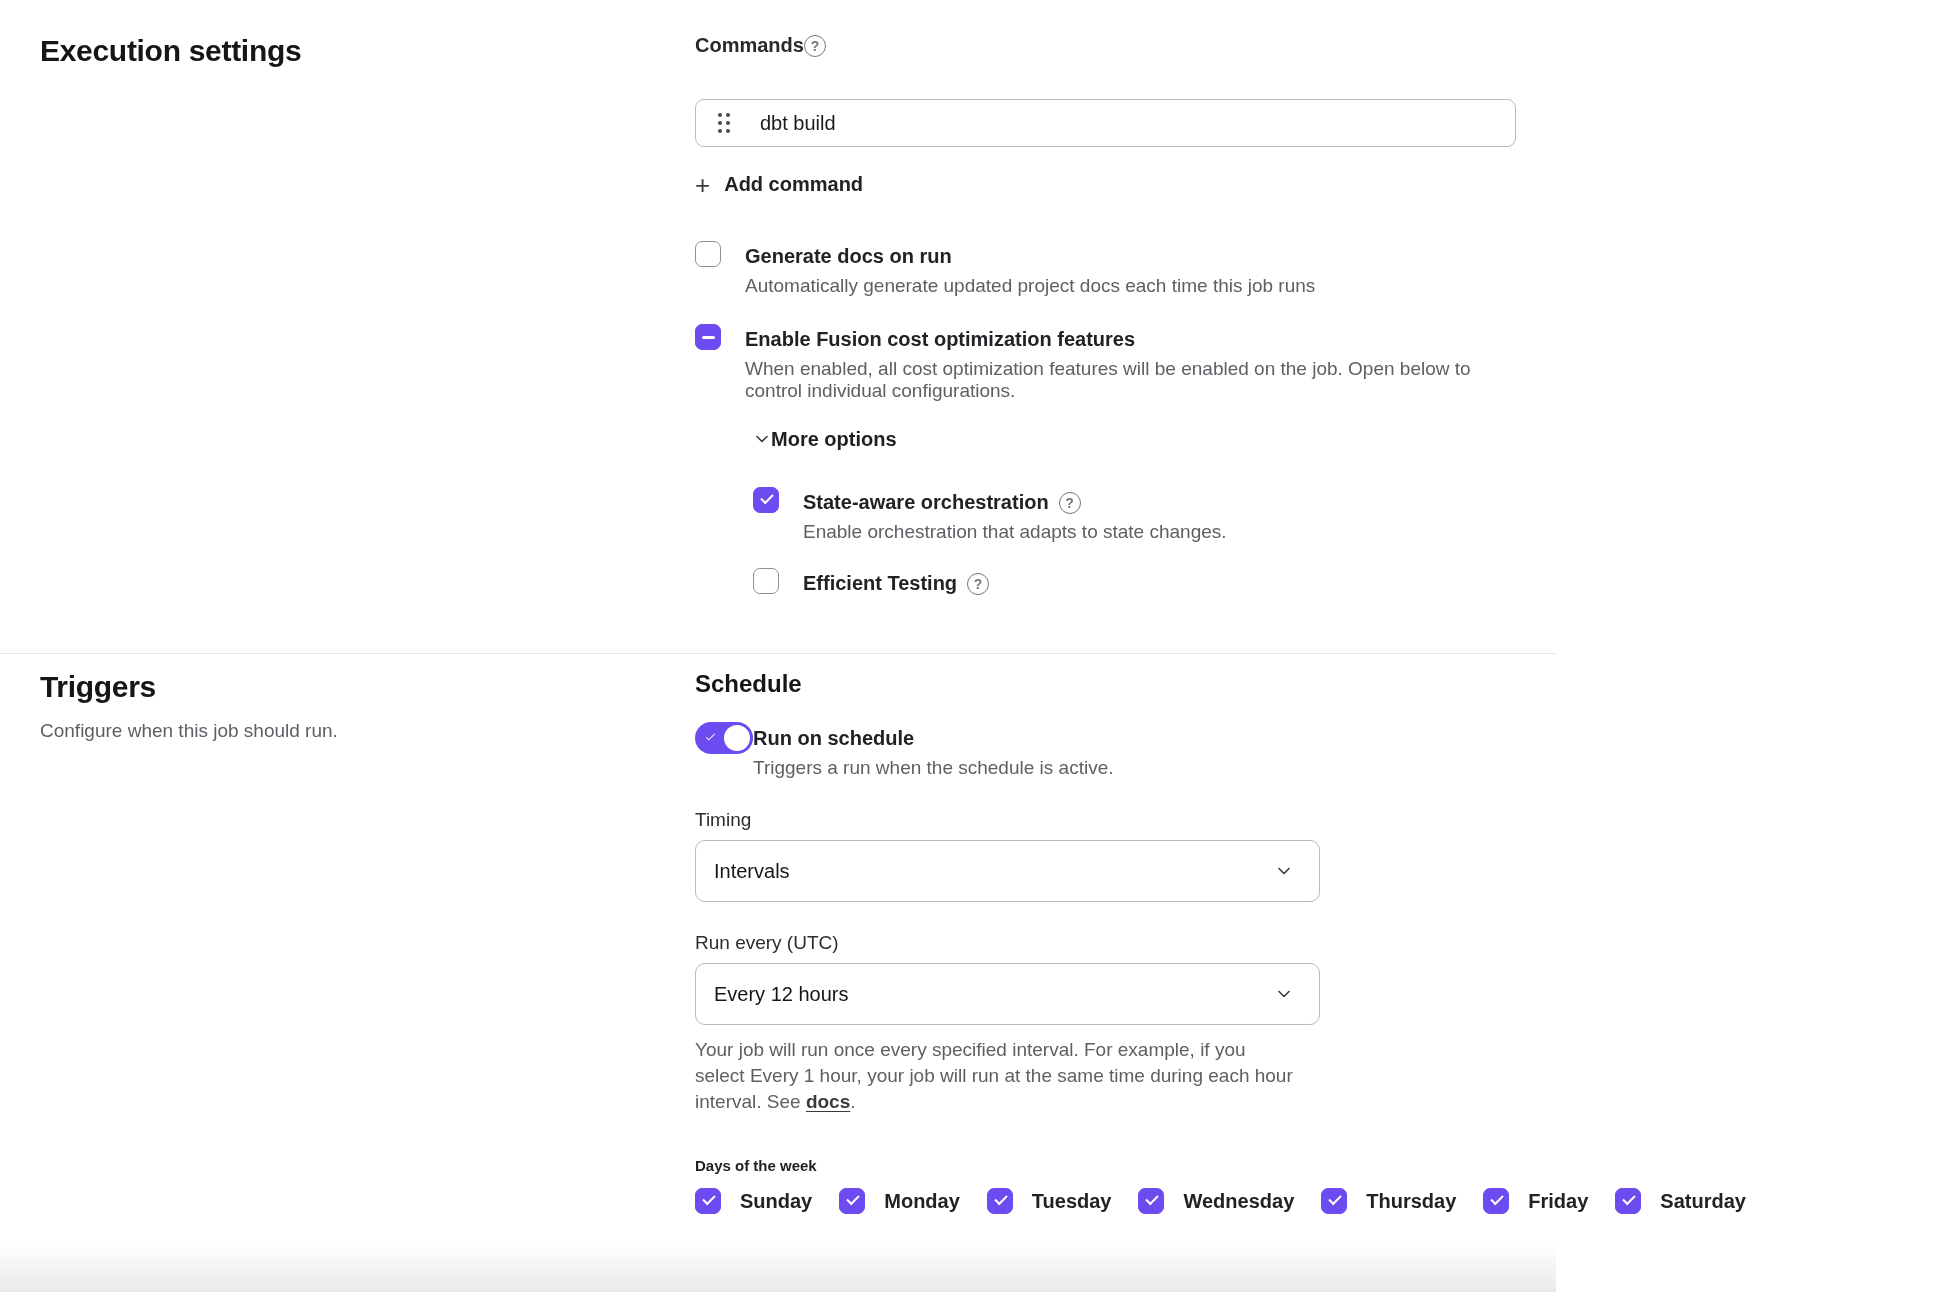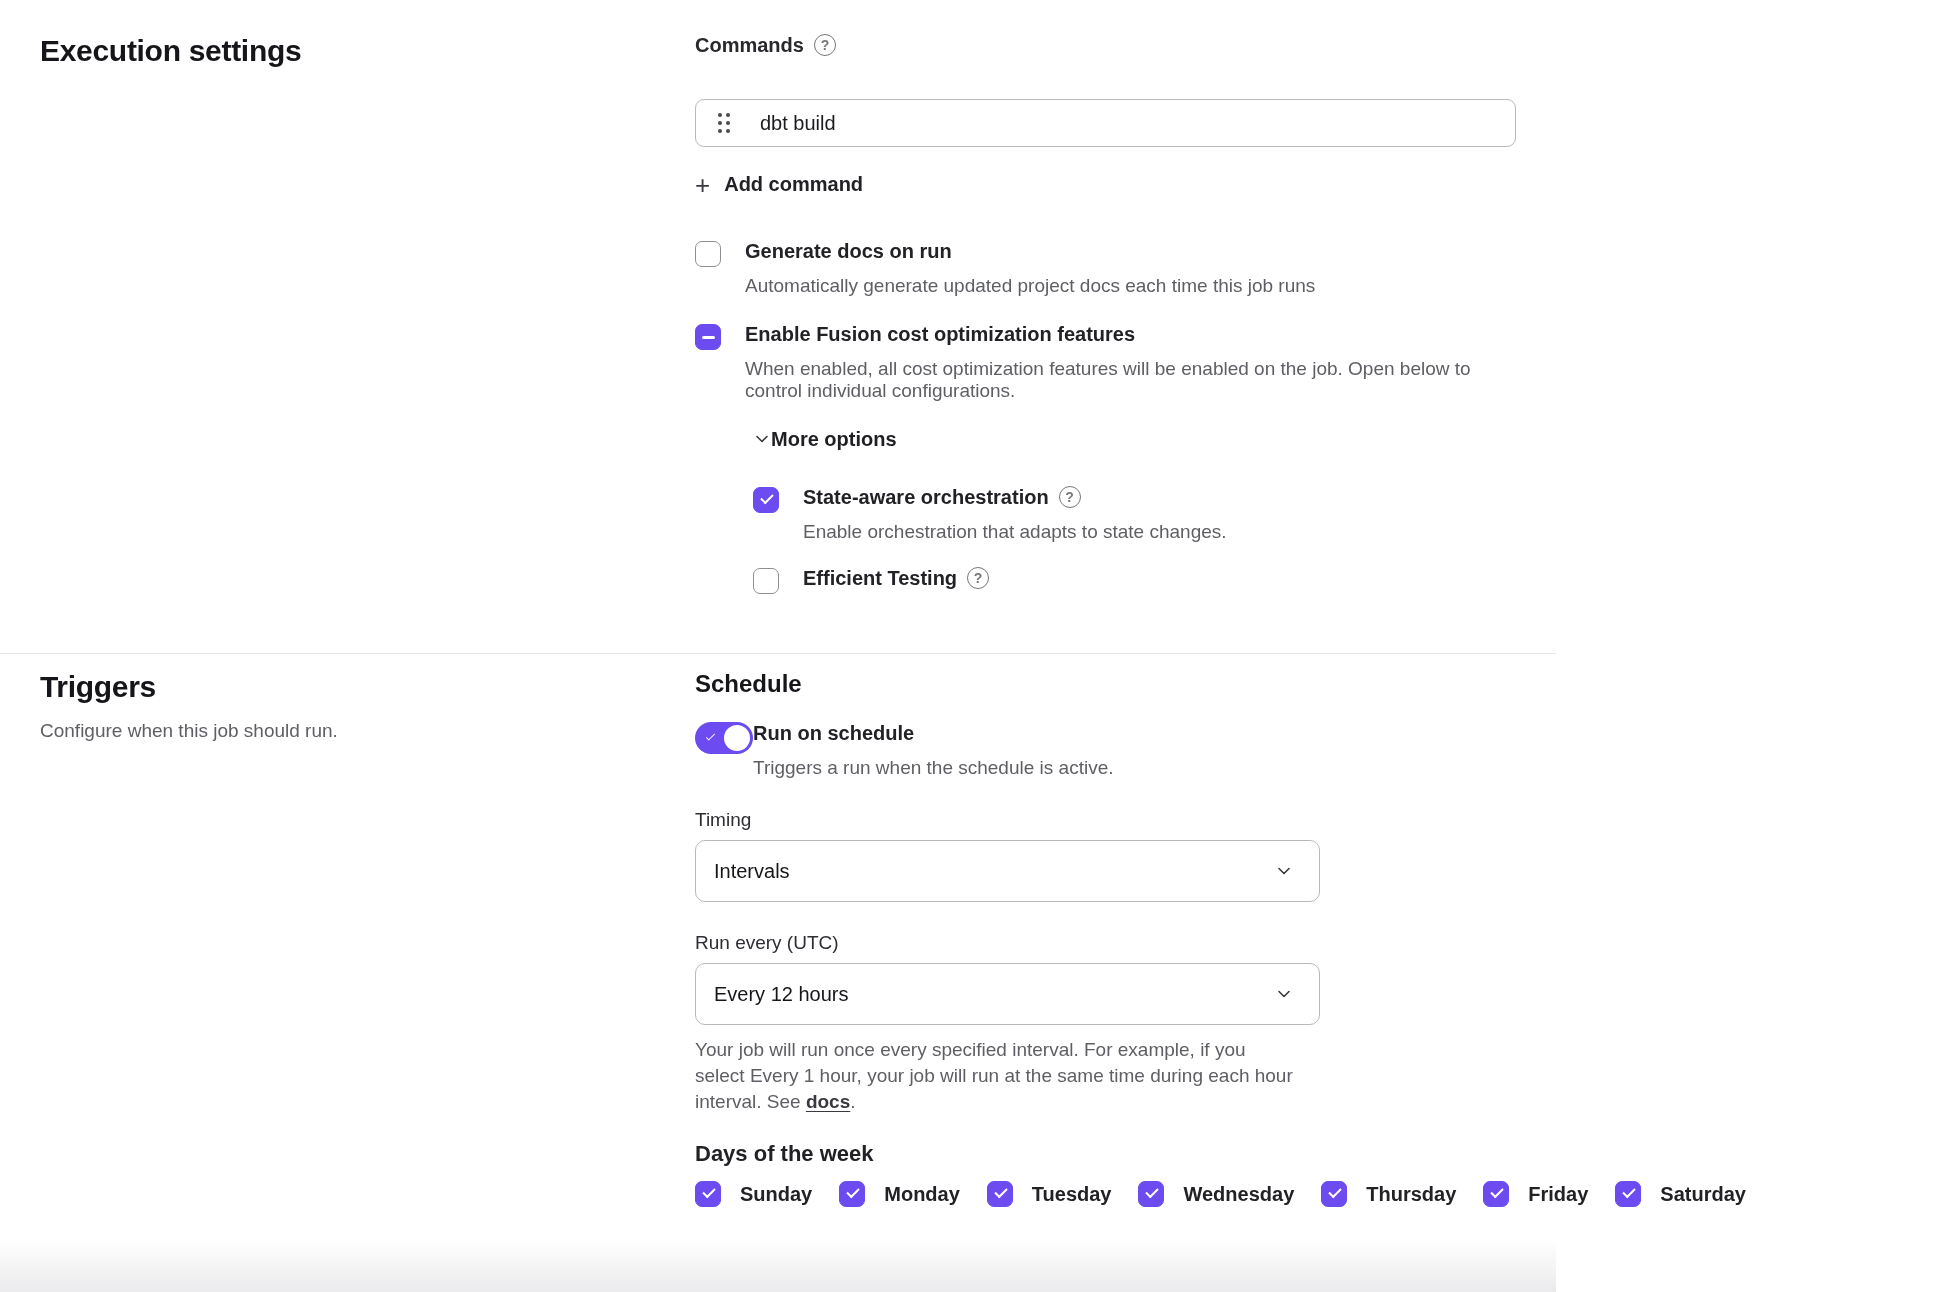--- a/index.html
+++ b/index.html
@@ -19,21 +19,21 @@
   }
   .section.exec { padding-top: 34px; padding-bottom: 58px; }
   .section.triggers { border-top: 1px solid #e6e5e8; padding-top: 16px; }
 
   .section-title { font-size: 30px; font-weight: 700; letter-spacing: -0.3px; color: #161519; }
   .section-subtitle { margin-top: 16px; font-size: 19px; color: #5f5e64; }
 
   .right-col { max-width: 1165px; }
 
   
-  .field-label-row { display: flex; align-items: flex-start; gap: 10px; }
+  .field-label-row { display: flex; align-items: flex-end; }
   .field-label { font-size: 20px; font-weight: 700; color: #29282d; }
 
   .help-icon {
     width: 22px; height: 22px; border-radius: 50%;
     border: 1.5px solid #77767b; color: #77767b;
     font-size: 14px; font-weight: 700;
     display: inline-flex; align-items: center; justify-content: center;
     flex: 0 0 auto;
   }
 
@@ -72,21 +72,21 @@
     content: ""; position: absolute; left: 7px; top: 6px;
     width: 10px; height: 5px;
     border-left: 2.6px solid #fff; border-bottom: 2.6px solid #fff;
     transform: rotate(-45deg);
   }
   .checkbox.indeterminate::after {
     content: ""; position: absolute; left: 6px; top: 11px;
     width: 13px; height: 3.6px; border-radius: 2px; background: #fff;
   }
   .check-body { display: flex; flex-direction: column; }
-  .check-title-row { display: flex; align-items: flex-start; gap: 10px; min-height: 28px; }
+  .check-title-row { display: flex; align-items: flex-end; gap: 10px; min-height: 28px; }
   .check-title { font-size: 20px; font-weight: 700; color: #222126; }
   .check-desc { margin-top: 7px; font-size: 19px; color: #5f5e64; }
 
   .opt-block { margin-top: 42px; }
   .opt-block + .opt-block { margin-top: 26px; }
 
   
   .more-options {
     margin-top: 26px; margin-left: 58px;
     display: inline-flex; align-items: center; 
@@ -132,21 +132,21 @@
   }
   .select-value { font-size: 20px; color: #161519; }
 
   .help-text {
     margin-top: 12px; width: 600px;
     font-size: 19px; line-height: 26px; color: #5f5e64;
   }
   .help-text a { color: #3a393f; font-weight: 700; text-decoration: underline; text-underline-offset: 3px; }
 
   
-  .days-label { margin-top: 26px; font-size: 22px; font-weight: 700; color: #222126; }
+  .days-label { margin-top: 42px; font-size: 15px; font-weight: 700; color: #222126; }
   .days-row { margin-top: 14px; display: flex; align-items: center; gap: 27px; }
   .day-item { display: inline-flex; align-items: center; gap: 19px; }
   .day-item .checkbox { margin-top: 0; }
   .day-label { font-size: 20px; font-weight: 600; color: #222126; }
 
   .schedule-heading { font-size: 24px; font-weight: 700; color: #161519; }
 
   .bottom-fade {
     position: absolute; left: 0; right: 0; bottom: 0; height: 52px;
     background: linear-gradient(to bottom, rgba(235,235,236,0), #eaeaec);

